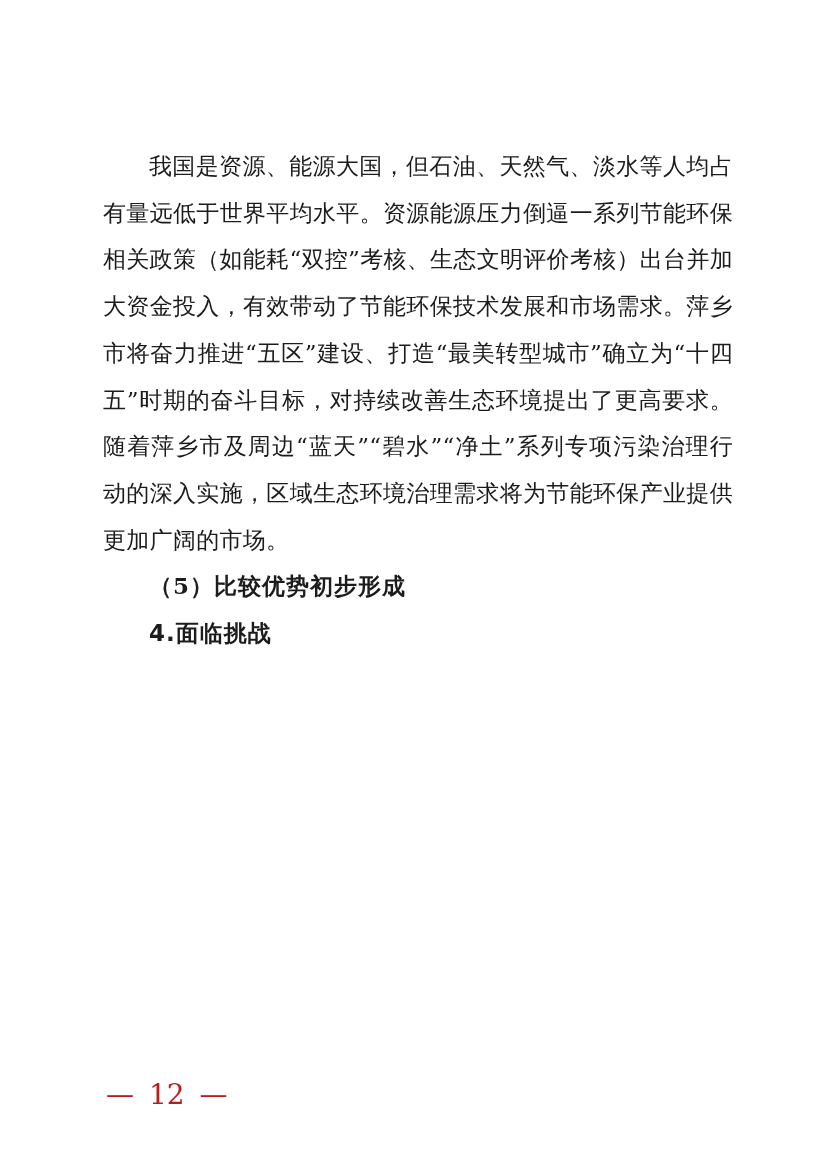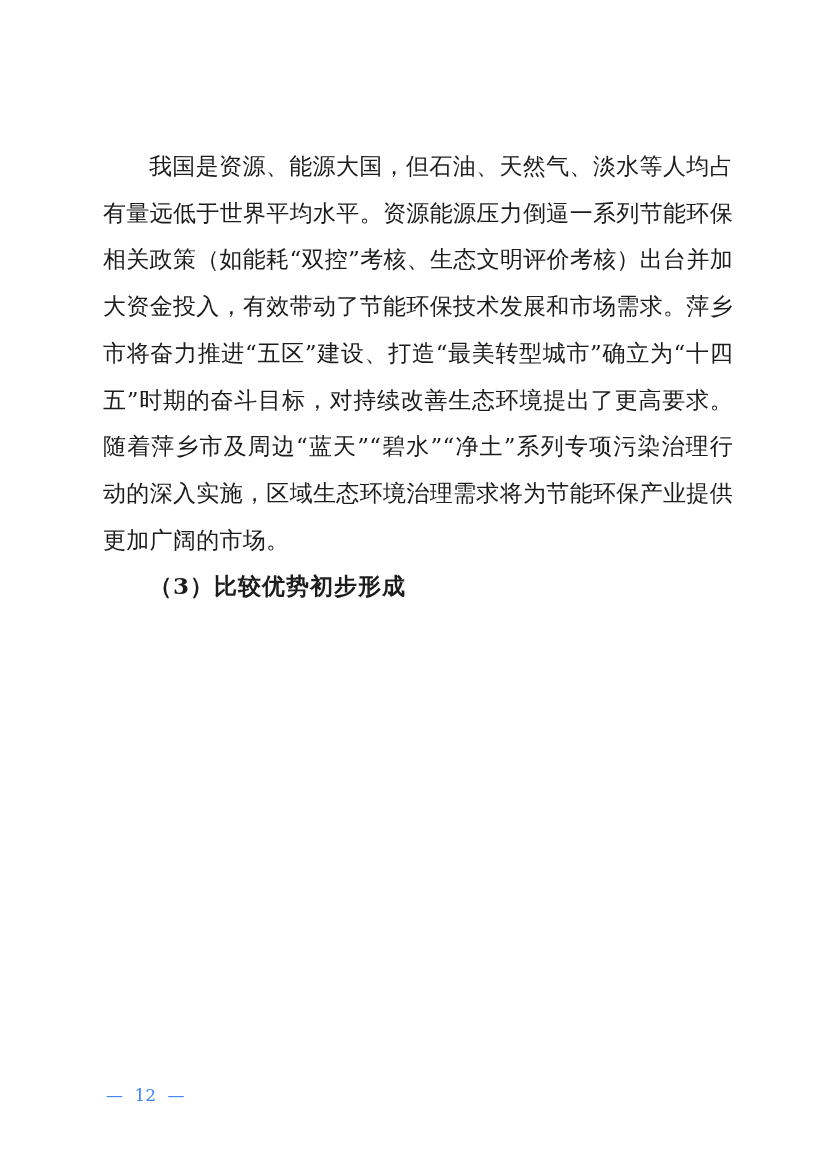--- a/index.html
+++ b/index.html
@@ -40,30 +40,31 @@
     line-height: 46.7px;
     font-weight: bold;
     text-indent: 2em;
     font-family: "DejaVu Sans", "Liberation Sans", sans-serif;
     letter-spacing: 1px;
   }
   .footer {
     position: absolute;
     left: 106px;
     top: 1080px;
-    font-size: 17px;
+    font-size: 28px;
     line-height: 30px;
-    color: #3b82f6;
+    color: #b91c1c;
     word-spacing: 6px;
   }
 </style>
 </head>
 <body>
 
 <div class="page">
   <div class="body-text">
     <p class="para">我国是资源、能源大国，但石油、天然气、淡水等人均占有量远低于世界平均水平。资源能源压力倒逼一系列节能环保相关政策（如能耗“双控”考核、生态文明评价考核）出台并加大资金投入，有效带动了节能环保技术发展和市场需求。萍乡市将奋力推进“五区”建设、打造“最美转型城市”确立为“十四五”时期的奋斗目标，对持续改善生态环境提出了更高要求。随着萍乡市及周边“蓝天”“碧水”“净土”系列专项污染治理行动的深入实施，区域生态环境治理需求将为节能环保产业提供更加广阔的市场。</p>
-    <h3 class="heading-sub">（3）比较优势初步形成</h3>
+    <h3 class="heading-sub">（5）比较优势初步形成</h3>
+    <h3 class="heading-section">4.面临挑战</h3>
   </div>
   <div class="footer">
     <span>— 12 —</span>
   </div>
 </div>
 
 </body></html>

